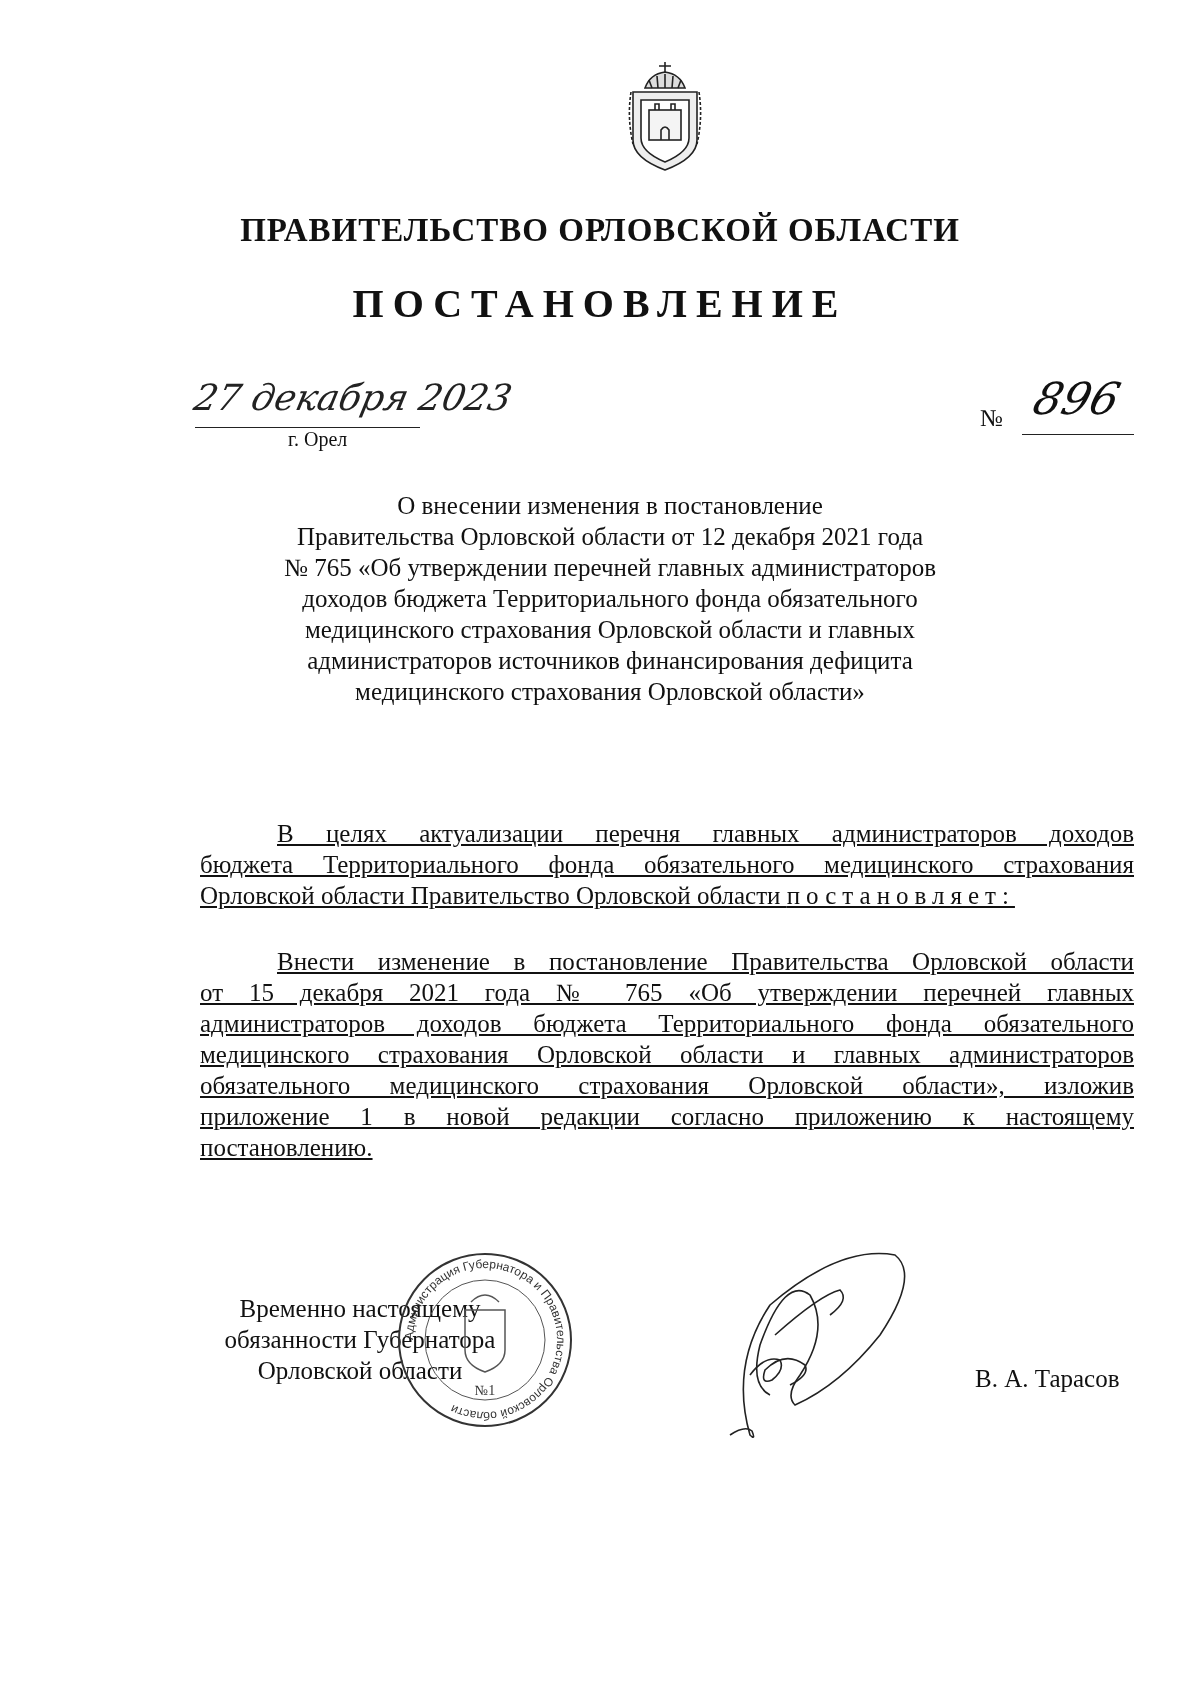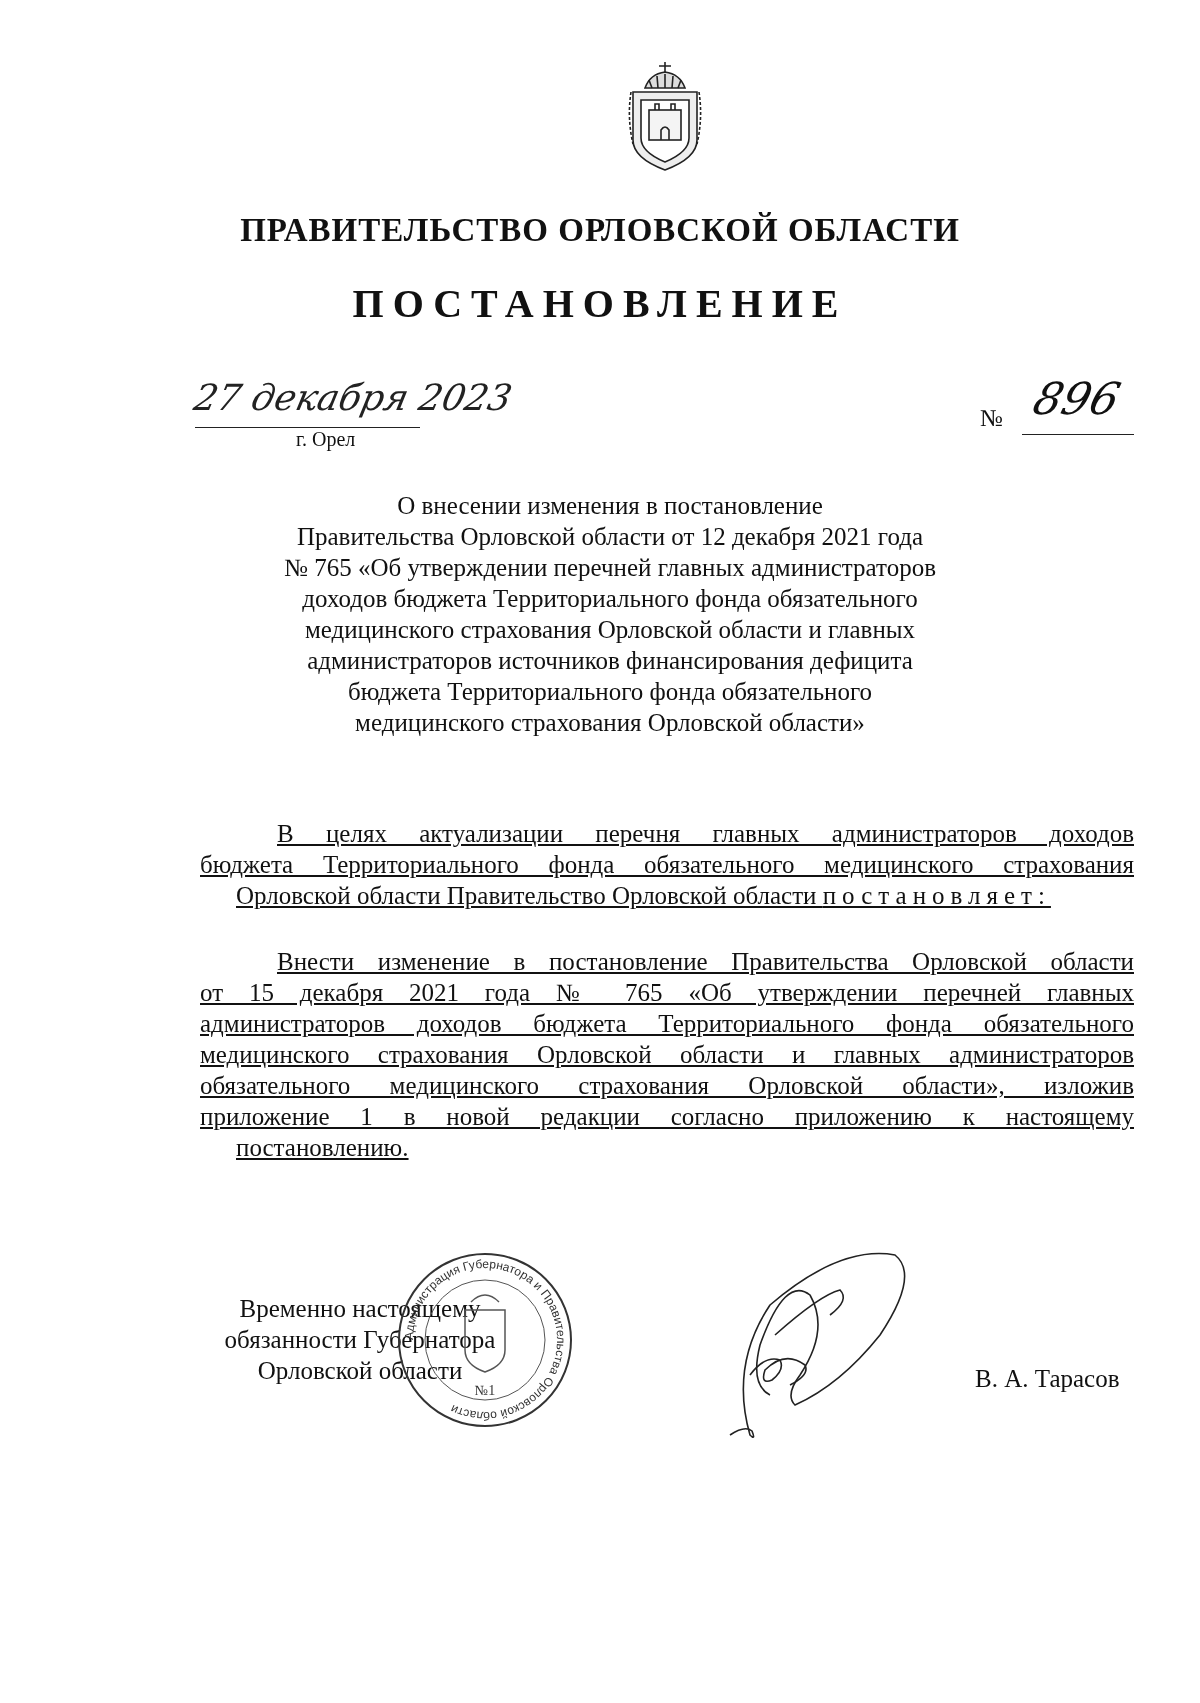--- a/index.html
+++ b/index.html
@@ -4,30 +4,30 @@
   <style>
     html, body { margin: 0; padding: 0; background: #ffffff; }
     body { width: 1200px; height: 1703px; position: relative; overflow: hidden; color: #111; font-family: "Liberation Serif", serif; }
     .page { position: absolute; inset: 0; }
     .emblem { position: absolute; left: 625px; top: 58px; width: 80px; height: 118px; }
     .org { position: absolute; left: 0; right: 0; top: 212px; text-align: center; font-size: 33px; font-weight: bold; letter-spacing: 1px; }
     .doctype { position: absolute; left: 0; right: 0; top: 280px; text-align: center; font-size: 40px; font-weight: bold; letter-spacing: 9px; }
     .date-block { position: absolute; left: 195px; top: 385px; width: 225px; height: 70px; }
     .date-hand { position: absolute; left: 0; top: -8px; font-family: "DejaVu Serif", serif; font-style: italic; font-size: 36px; color: #222; white-space: nowrap; transform: skewX(-12deg); }
     .date-line { position: absolute; left: 0; top: 42px; width: 225px; border-top: 1.5px solid #222; }
-    .city { position: absolute; left: 296px; top: 428px; font-size: 20px; }
+    .city { position: absolute; left: 288px; top: 428px; font-size: 20px; }
     .num-block { position: absolute; left: 990px; top: 385px; width: 140px; height: 60px; }
     .num-sign { position: absolute; left: -10px; top: 20px; font-size: 24px; }
     .num-hand { position: absolute; left: 45px; top: -12px; font-family: "DejaVu Serif", serif; font-style: italic; font-size: 44px; transform: skewX(-15deg); white-space: nowrap; }
     .num-line { position: absolute; left: 32px; top: 49px; width: 112px; border-top: 1.5px solid #222; }
     .subject { position: absolute; left: 0; right: 0; top: 490px; text-align: center; font-size: 25px; line-height: 31px; }
     .subject div { white-space: nowrap; padding-left: 20px; }
     .para { position: absolute; left: 200px; width: 934px; font-size: 25px; line-height: 31px; text-align: justify; text-decoration: underline; }
     .para .line { display: block; text-align-last: justify; white-space: nowrap; }
-    .para .line.last { text-align-last: left; margin-left: 36px; }
+    .para .line.last { text-align-last: left; }
     .para .indent { padding-left: 77px; }
     .p1 { top: 818px; }
     .p2 { top: 946px; }
     .spaced { letter-spacing: 6px; }
     .sign-left { position: absolute; left: 200px; top: 1293px; font-size: 25px; line-height: 31px; text-align: center; width: 320px; }
     .seal { position: absolute; left: 395px; top: 1250px; width: 180px; height: 180px; }
     .signature { position: absolute; left: 690px; top: 1235px; width: 250px; height: 215px; }
     .sign-name { position: absolute; left: 975px; top: 1365px; font-size: 25px; }
   </style>
 </head>
@@ -64,21 +64,20 @@
     <div class="num-line"></div>
   </div>
 
   <div class="subject">
     <div>О внесении изменения в постановление</div>
     <div>Правительства Орловской области  от 12 декабря 2021 года</div>
     <div>№ 765 «Об утверждении перечней главных администраторов</div>
     <div>доходов бюджета Территориального фонда обязательного</div>
     <div>медицинского страхования Орловской области и главных</div>
     <div>администраторов источников финансирования дефицита</div>
-    <div>бюджета Территориального фонда обязательного</div>
     <div>медицинского страхования Орловской области»</div>
   </div>
 
   <div class="para p1">
     <span class="line indent">В целях актуализации перечня главных администраторов доходов</span>
     <span class="line">бюджета Территориального фонда обязательного медицинского страхования</span>
     <span class="line last"><span>Орловской области Правительство Орловской области </span><span class="spaced">постановляет:</span></span>
   </div>
 
   <div class="para p2">

